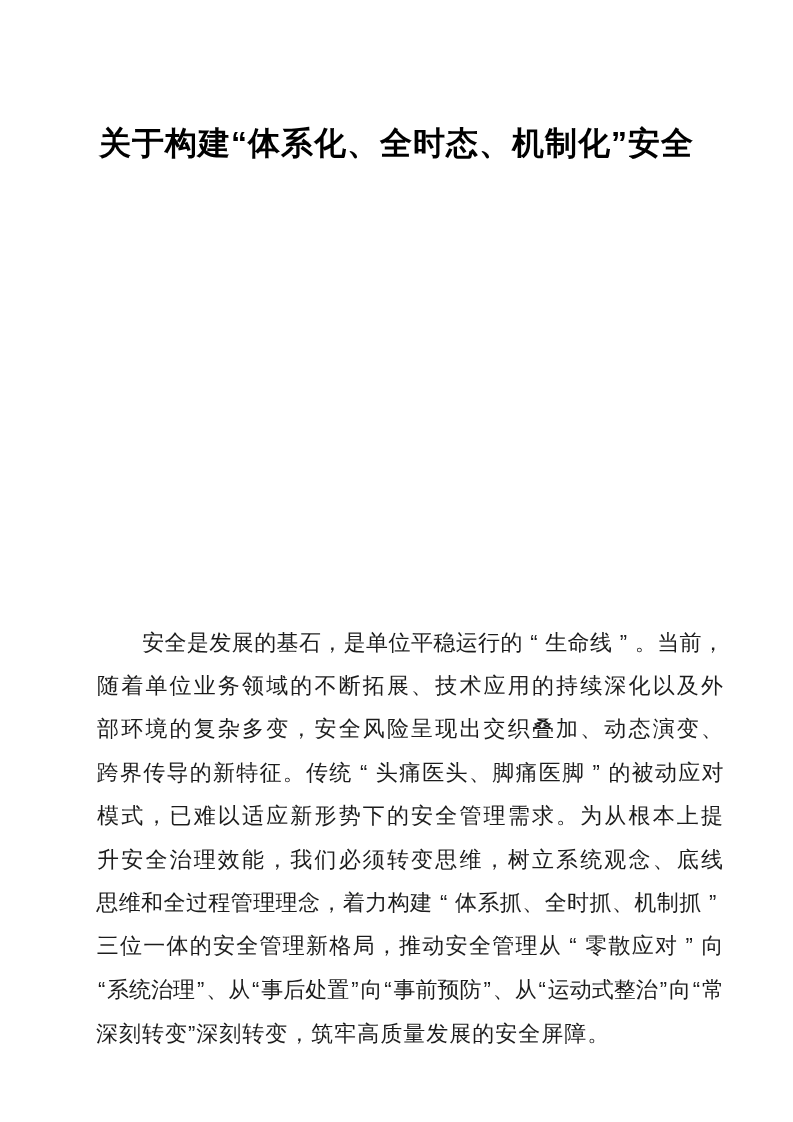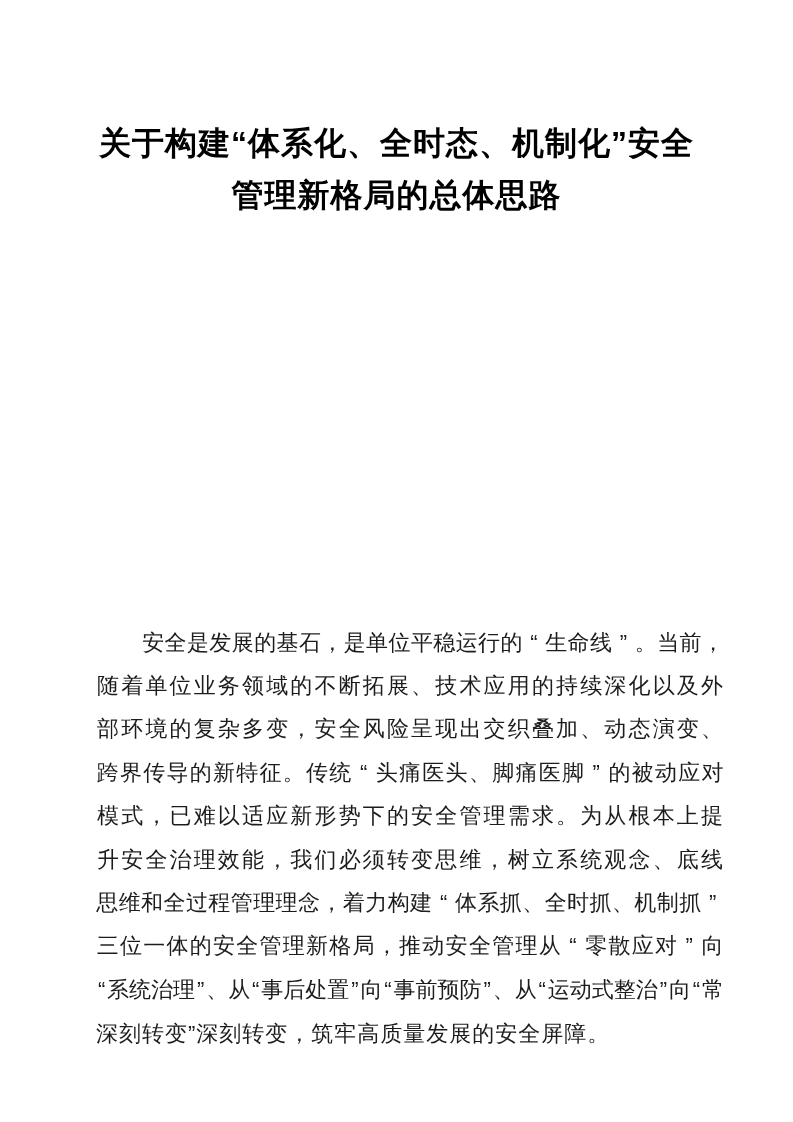--- a/index.html
+++ b/index.html
@@ -60,21 +60,20 @@
     text-align: left;
   }
 </style>
 </head>
 <body>
 
 <div class="page">
 
   <h1 class="doc-title">
     <span class="title-line">关于构建“体系化、全时态、机制化”安全</span>
-    <span class="title-line">管理新格局的总体思路</span>
   </h1>
 
   <div class="body-text">
     <div class="line fit-line first-line">
         <span class="ch">安</span>
         <span class="ch">全</span>
         <span class="ch">是</span>
         <span class="ch">发</span>
         <span class="ch">展</span>
         <span class="ch">的</span>

